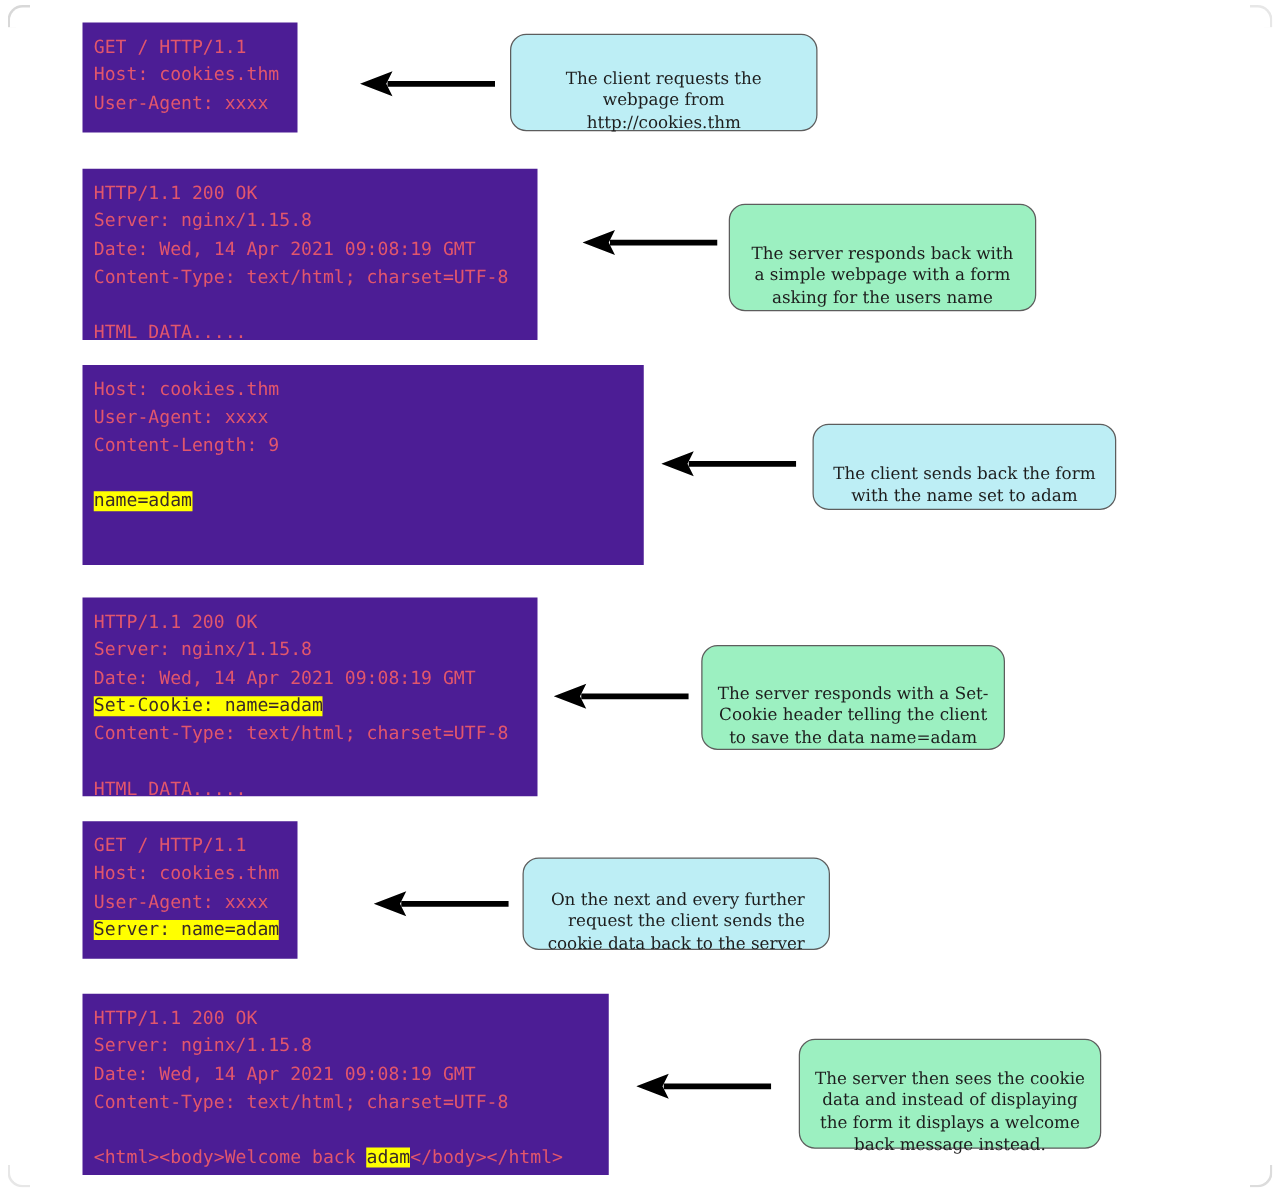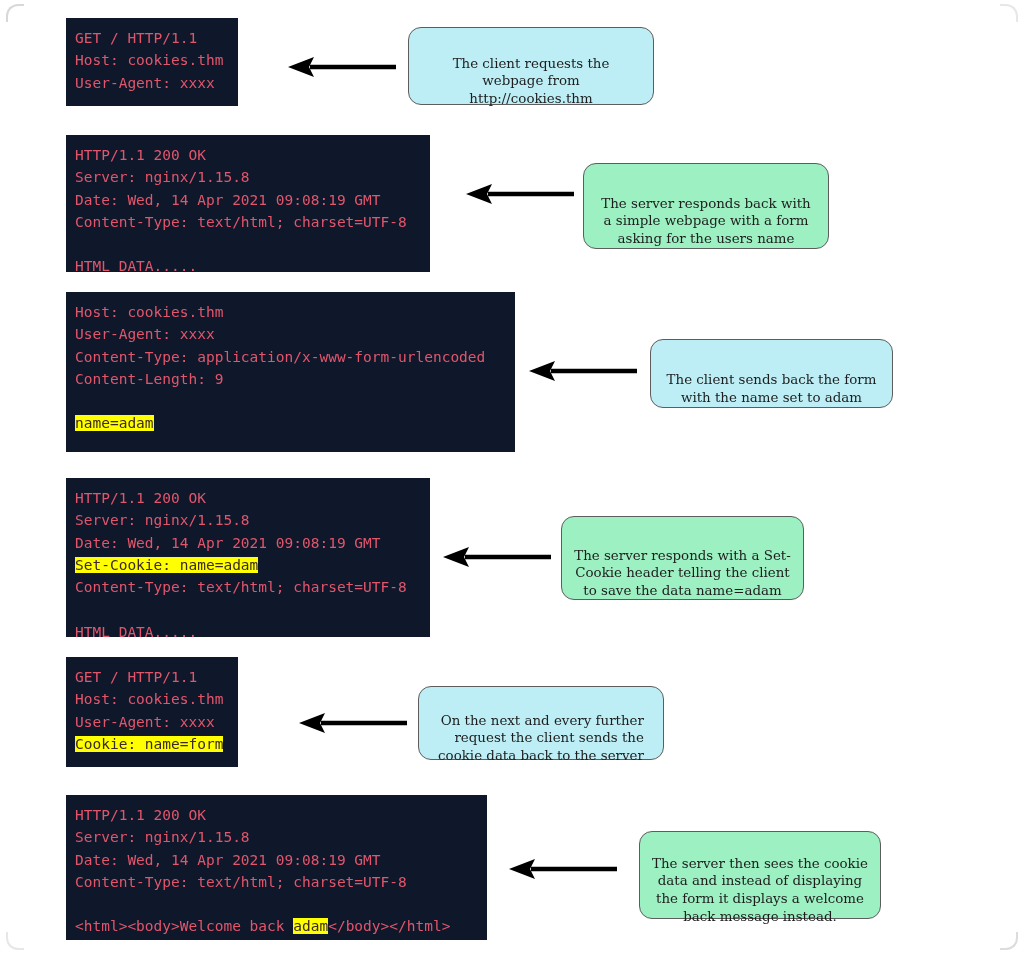--- a/index.html
+++ b/index.html
@@ -41,21 +41,21 @@
   .corner.bl { left: 6px;  bottom: 4px;
     border-bottom: 2px solid #e7e7e7; border-left: 2px solid #e7e7e7;
     border-bottom-left-radius: 12px; }
   .corner.br { right: 6px; bottom: 4px;
     border-bottom: 2px solid #dcdcdc; border-right: 2px solid #dcdcdc;
     border-bottom-right-radius: 12px; }
 
   
   .block {
     position: absolute;
-    background: #0f172a;
+    background: #4c1d95;
     box-sizing: border-box;
     padding: 9px 10px 9px 9px;
   }
   .block .line {
     font-family: "DejaVu Sans Mono", monospace;
     font-size: 14.5px;
     line-height: 22.3px;
     color: #e2566c;
     white-space: pre;
     letter-spacing: 0px;
@@ -136,21 +136,20 @@
         </svg>
       </div>
       <div class="callout green" style="left: 583px; top: 163px; width: 246px; height: 86px;">
         <span class="txt">The server responds back with
 a simple webpage with a form
 asking for the users name</span>
       </div>
       <div class="block" style="left: 66px; top: 292px; width: 449px; height: 160px;">
         <div class="line"><span>Host: cookies.thm</span></div>
         <div class="line"><span>User-Agent: xxxx</span></div>
-        <div class="line"><span>Content-Type: application/x-www-form-urlencoded</span></div>
         <div class="line"><span>Content-Length: 9</span></div>
         <div class="line blank">&nbsp;</div>
         <div class="line"><span class="hl">name=adam</span></div>
       </div>
       <div class="arrow" style="left: 529px; top: 360px; width: 108px;">
         <svg width="108" height="22" viewBox="0 0 108 22">
           <line x1="108" y1="11" x2="22" y2="11" stroke="#000" stroke-width="4.6"></line>
           <polygon points="0,11 26,1 21,11 26,21" fill="#000"></polygon>
         </svg>
       </div>
@@ -175,21 +174,21 @@
       </div>
       <div class="callout green" style="left: 561px; top: 516px; width: 243px; height: 84px;">
         <span class="txt">The server responds with a Set-
 Cookie header telling the client
 to save the data name=adam</span>
       </div>
       <div class="block" style="left: 66px; top: 657px; width: 172px; height: 110px;">
         <div class="line"><span>GET / HTTP/1.1</span></div>
         <div class="line"><span>Host: cookies.thm</span></div>
         <div class="line"><span>User-Agent: xxxx</span></div>
-        <div class="line"><span class="hl">Cookie: name=form</span></div>
+        <div class="line"><span class="hl">Server: name=adam</span></div>
       </div>
       <div class="arrow" style="left: 299px; top: 712px; width: 108px;">
         <svg width="108" height="22" viewBox="0 0 108 22">
           <line x1="108" y1="11" x2="22" y2="11" stroke="#000" stroke-width="4.6"></line>
           <polygon points="0,11 26,1 21,11 26,21" fill="#000"></polygon>
         </svg>
       </div>
       <div class="callout blue" style="left: 418px; top: 686px; width: 246px; height: 74px; text-align: right;">
         <span class="txt">On the next and every further
 request the client sends the

